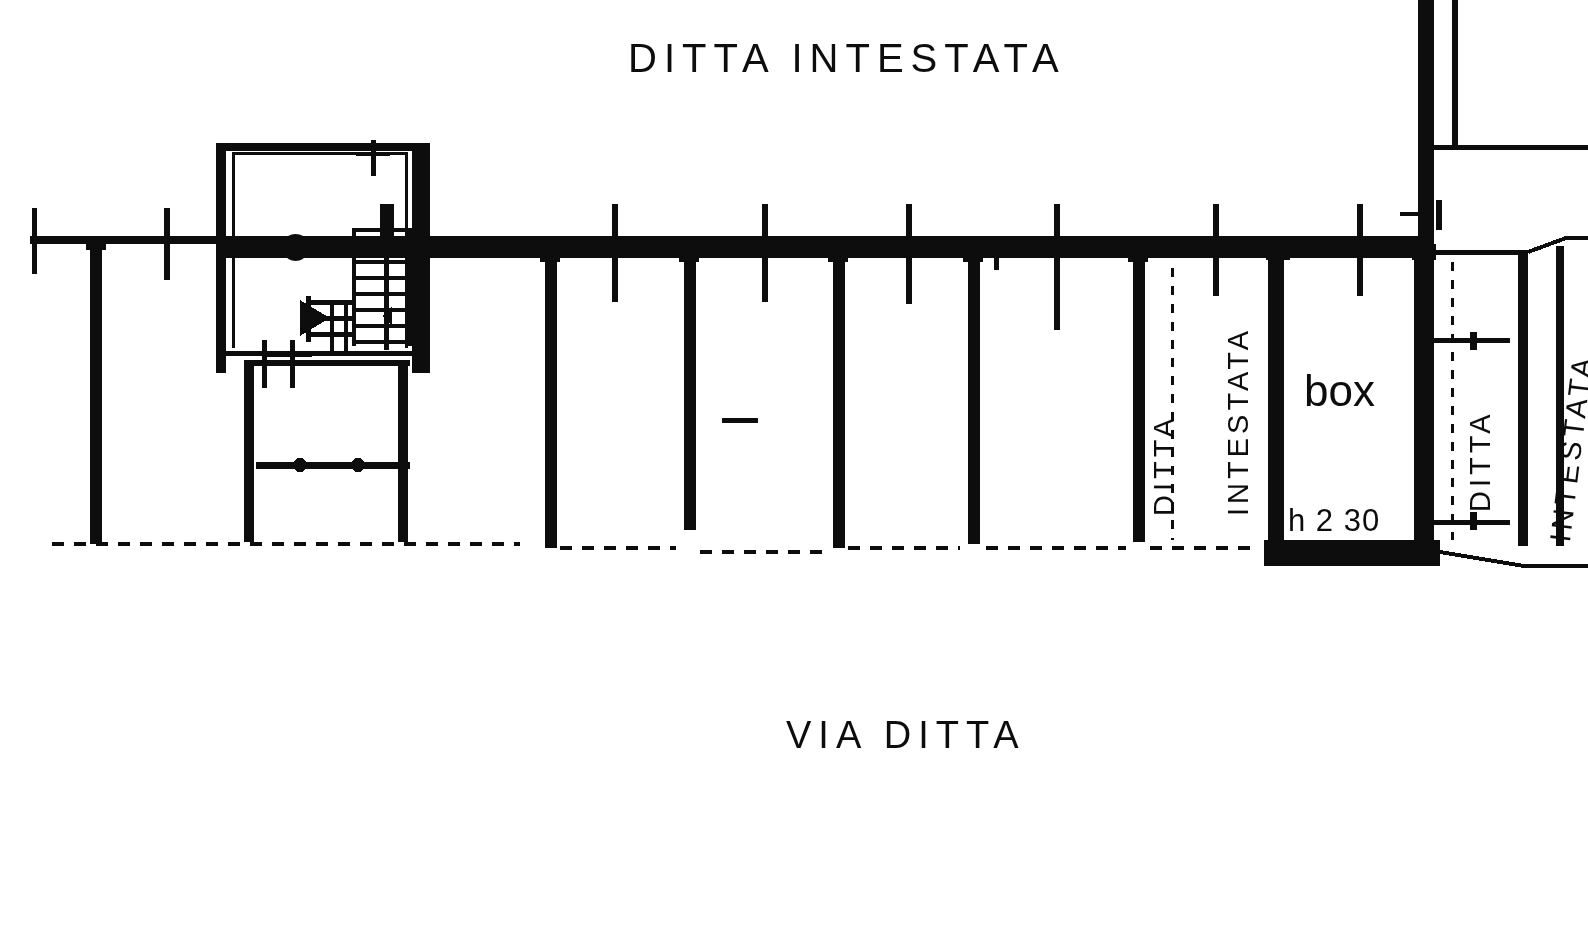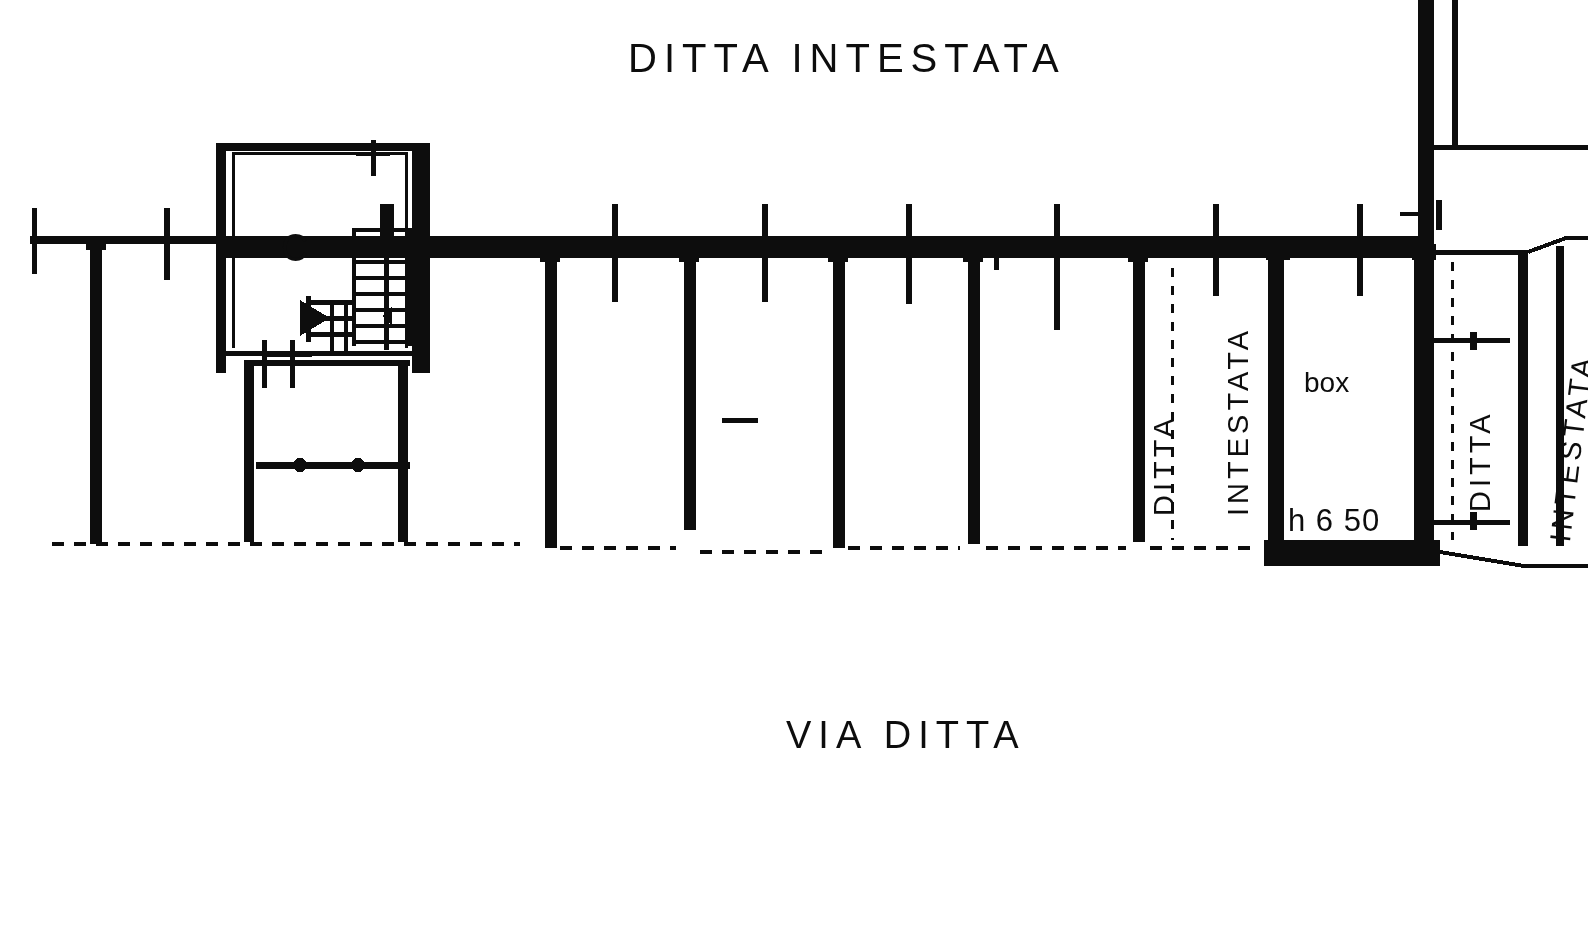--- a/index.html
+++ b/index.html
@@ -33,21 +33,21 @@
   .title-bottom {
     font-size: 38px;
     letter-spacing: 7px;
     font-weight: 400;
   }
   .room-c {
     font-size: 38px;
     font-weight: 400;
   }
   .box-lbl {
-    font-size: 28px;
+    font-size: 44px;
   }
   .h-lbl {
     font-size: 31px;
     letter-spacing: 1px;
   }
   .vert {
     transform-origin: 0 0;
     transform: rotate(-90deg);
     font-size: 29px;
     letter-spacing: 4px;
@@ -203,21 +203,21 @@
     </g>
 
   </svg>
 
   <div class="lbl title-top" style="left:628px; top:38px;">DITTA    INTESTATA</div>
 
   <div class="lbl room-c" style="left:281px; top:229px;">C</div>
 
   <div class="lbl box-lbl" style="left:1304px; top:369px;">box</div>
 
-  <div class="lbl h-lbl" style="left:1288px; top:505px;">h 6 50</div>
+  <div class="lbl h-lbl" style="left:1288px; top:505px;">h 2 30</div>
 
   <div class="lbl vert" style="left:1150px; top:516px;">DITTA</div>
   <div class="lbl vert" style="left:1224px; top:516px;">INTESTATA</div>
 
   <div class="lbl vert" style="left:1466px; top:512px;">DITTA</div>
   <div class="lbl vert-slanted" style="left:1546px; top:540px;">INTESTATA</div>
 
   <div class="lbl title-bottom" style="left:786px; top:716px;">VIA    DITTA</div>
 
 </div>

